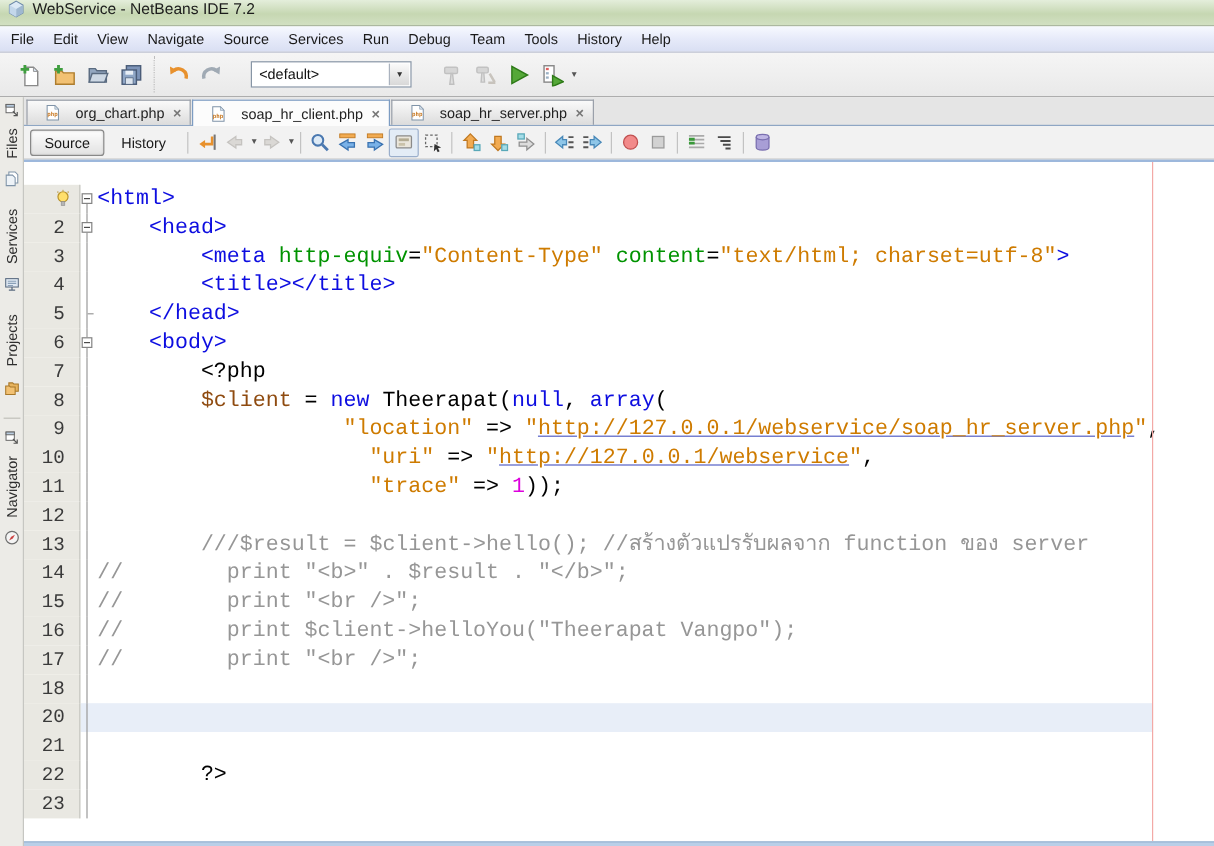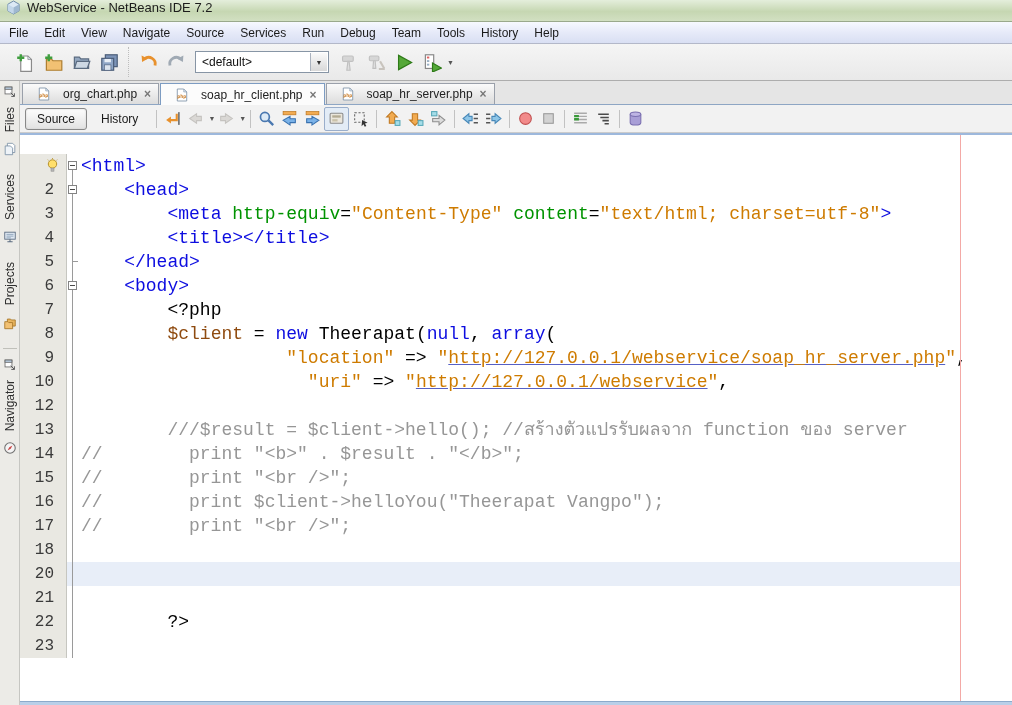--- a/index.html
+++ b/index.html
@@ -15,21 +15,21 @@
   .menubar{height:22px;background:linear-gradient(180deg,#f7f9ff 0%,#e6eaf9 50%,#d9dff3 100%);display:flex;align-items:center;border-bottom:1px solid #b3b8c9;padding-left:1px}
   .menu-item{font-size:12px;padding:4px 8px;color:#1a1a1a;cursor:default}
 
   
   .toolbar{height:37px;background:linear-gradient(180deg,#f5f5f5,#e9e9e9);display:flex;align-items:center;border-bottom:1px solid #adadad;padding-left:6px}
   .tb-group{display:flex;align-items:center;padding:0 5px;height:30px}
   .tb-group + .tb-group{border-left:1px dotted #bdbdbd}
   .tbicon{width:28px;height:26px;display:flex;align-items:center;justify-content:center}
   .tbicon svg{width:19px;height:19px}
   .tbicon.dis{opacity:.45;filter:grayscale(70%)}
-  .combo{width:134px;height:22px;background:#fff;border:1px solid #8795a5;display:flex;align-items:center;font-size:12px;padding-left:6px;margin:0 0;position:relative;color:#111}
+  .combo{width:134px;height:22px;background:#fff;border:1px solid #8795a5;display:flex;align-items:center;font-size:12px;padding-left:6px;margin:0 14px;position:relative;color:#111}
   .combo-btn{position:absolute;right:1px;top:1px;bottom:1px;width:17px;background:linear-gradient(#fafafa,#d8d8d8);border-left:1px solid #aab2be;display:flex;align-items:center;justify-content:center;font-size:7px;color:#333}
   .caret{font-size:7px;color:#555;margin-left:1px}
 
   
   .main{position:absolute;top:81px;left:0;right:0;bottom:0;display:flex}
   .side-strip{width:20px;background:#ecebe7;border-right:1px solid #c6c6c2;display:flex;flex-direction:column;align-items:center;padding-top:3px;gap:4px;flex:none}
   .side-winbtn{width:15px;height:15px;display:flex;align-items:center;justify-content:center}
   .side-winbtn svg{width:13px;height:13px}
   .side-tab{display:flex;flex-direction:column;align-items:center;gap:4px;padding:4px 0}
   .side-label{writing-mode:vertical-rl;transform:rotate(180deg);font-size:12px;color:#2e2e2e}
@@ -462,20 +462,25 @@
             <div class="gut">9</div>
             <div class="fold line"></div>
             <div class="codeline"><span class="t-plain">                   </span><span class="t-str">"location"</span><span class="t-plain"> =&gt; </span><span class="t-str">"</span><span class="t-link">http://127.0.0.1/webservice/soap_hr_server.php</span><span class="t-str">"</span><span class="t-plain">,</span></div>
           </div>
           <div class="row">
             <div class="gut">10</div>
             <div class="fold line"></div>
             <div class="codeline"><span class="t-plain">                     </span><span class="t-str">"uri"</span><span class="t-plain"> =&gt; </span><span class="t-str">"</span><span class="t-link">http://127.0.0.1/webservice</span><span class="t-str">"</span><span class="t-plain">,</span></div>
           </div>
           <div class="row">
+            <div class="gut">11</div>
+            <div class="fold line"></div>
+            <div class="codeline"><span class="t-plain">                     </span><span class="t-str">"trace"</span><span class="t-plain"> =&gt; </span><span class="t-num">1</span><span class="t-plain">));</span></div>
+          </div>
+          <div class="row">
             <div class="gut">12</div>
             <div class="fold line"></div>
           </div>
           <div class="row">
             <div class="gut">13</div>
             <div class="fold line"></div>
             <div class="codeline"><span class="t-plain">        </span><span class="t-cmt">///$result = $client-&gt;hello(); //สร้างตัวแปรรับผลจาก function ของ server</span></div>
           </div>
           <div class="row">
             <div class="gut">14</div>

